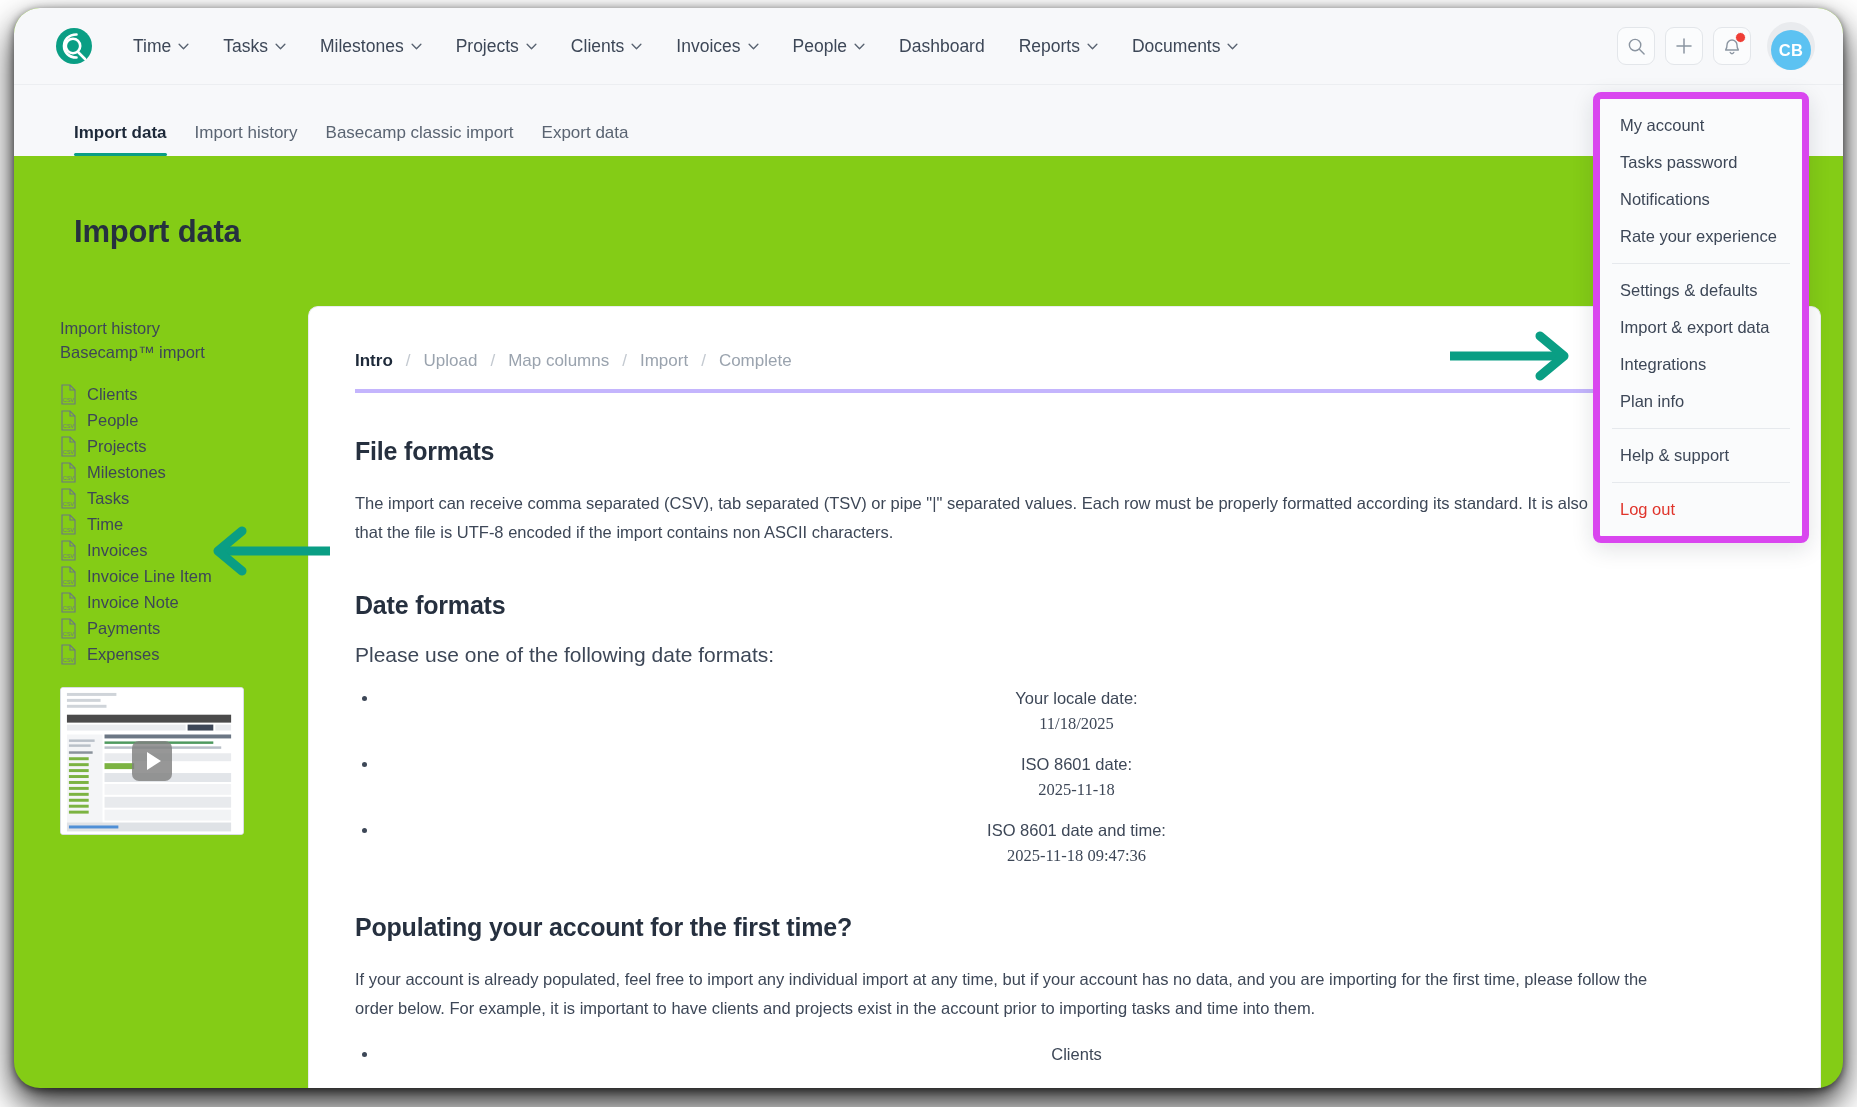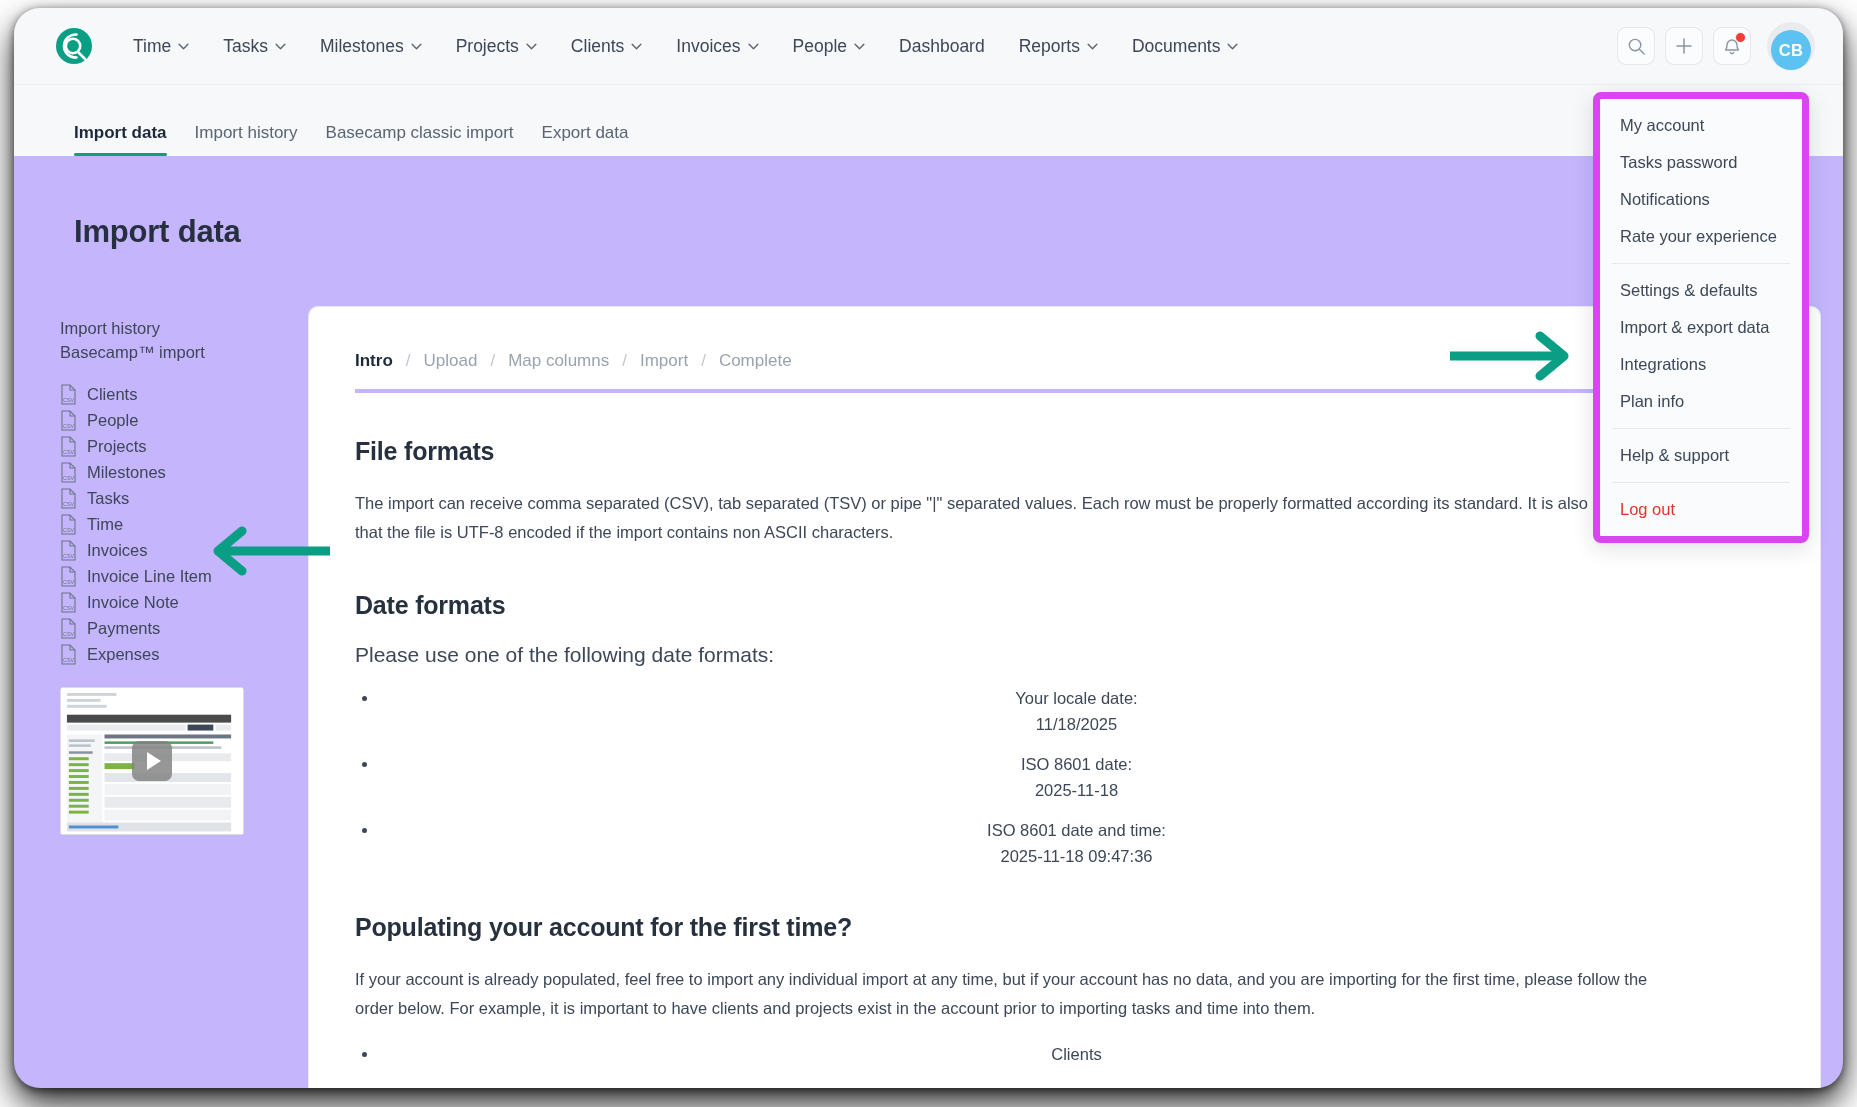--- a/index.html
+++ b/index.html
@@ -14,21 +14,21 @@
   }
 
   
   .window-frame {
     position: absolute;
     left: 14px;
     top: 8px;
     width: 1829px;
     height: 1080px;
     border-radius: 26px;
-    background: #c4b5fd;
+    background: #84cc16;
     overflow: hidden;
     box-shadow: 0 16px 34px rgba(0,0,0,0.85), 0 2px 8px rgba(0,0,0,0.55);
   }
 
   
   .topnav {
     height: 77px;
     background: #f7f8fa;
     display: flex;
     align-items: center;
@@ -303,21 +303,21 @@
     margin-top: 18px;
     padding-left: 24px;
   }
   ul.bullets li {
     font-size: 16.5px;
     color: #3d4757;
     line-height: 26px;
     margin-bottom: 14px;
     text-align: center;
   }
-  ul.bullets li .sub { display: block; }
+  ul.bullets li .sub { display: block; font-family: Liberation Serif, serif; }
 
   
   .arrow-right {
     position: absolute;
     left: 1434px; top: 322px;
     width: 128px; height: 52px;
     z-index: 55;
     pointer-events: none;
   }
   .arrow-left {

